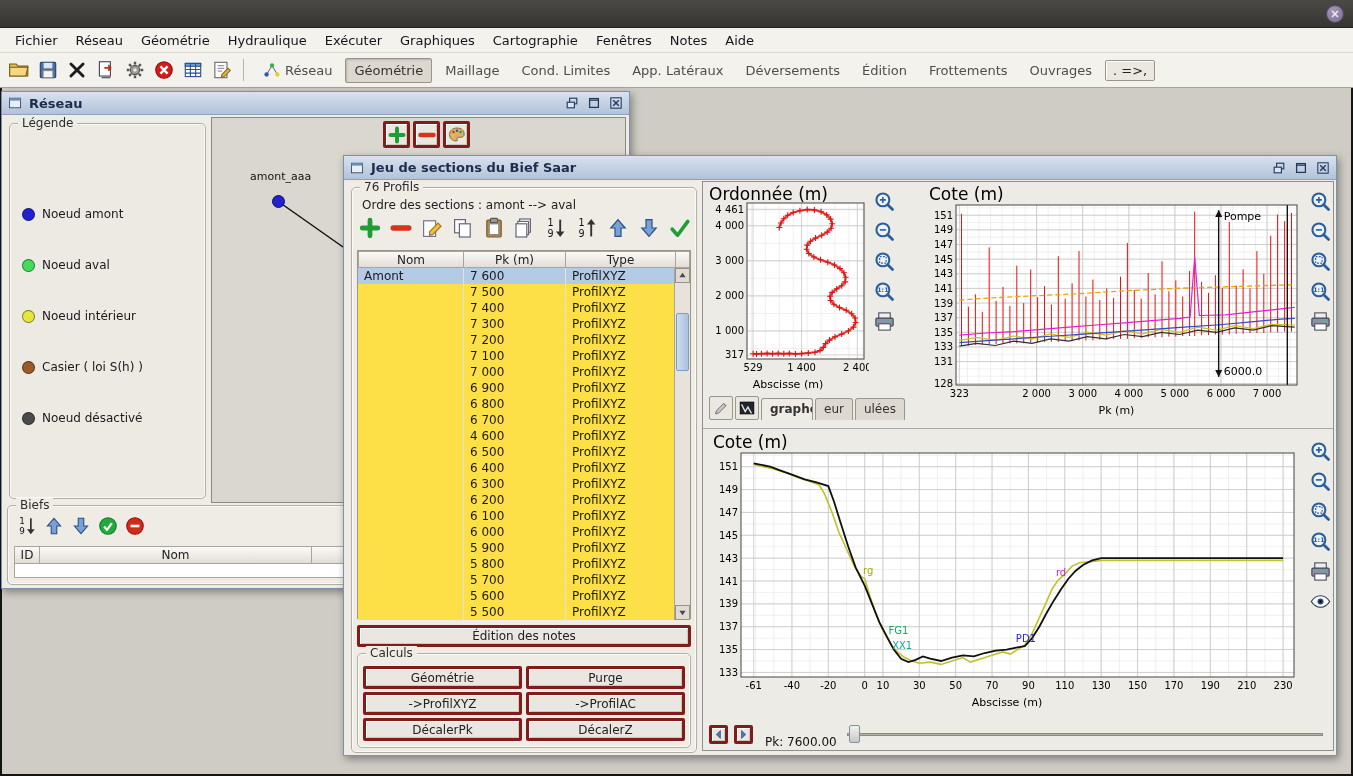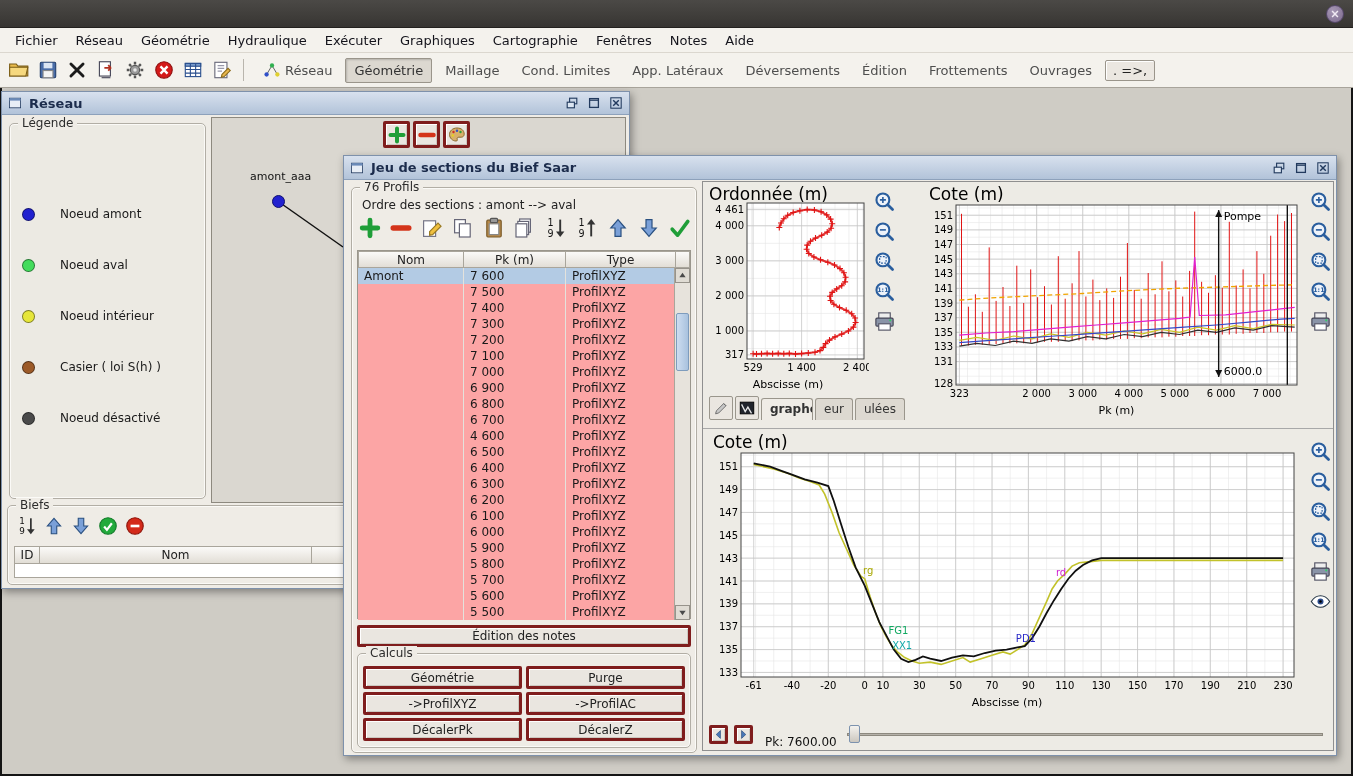--- a/index.html
+++ b/index.html
@@ -38,21 +38,21 @@
 .gtitle{position:absolute;top:-8px;left:8px;background:#efece6;padding:0 4px;font-size:12px;color:#2c2c2c;line-height:14px}
 
 
 .btn{display:flex;align-items:center;justify-content:center;background:#eae6e0;border:3px solid #7f1d1d;border-radius:2px;box-shadow:inset 1px 1px 0 #fff,inset -1px -1px 0 #ccc8c0;font-size:12px;color:#222;font-family:"DejaVu Sans",sans-serif}
 
 
 #win-reseau{left:1px;top:91px;width:629px;height:498px}
 #win-reseau .win-body{height:474px}
 .legend-group{left:7px;top:8px;width:197px;height:376px;background:#eceae3}
 #legend-items{padding:80px 0 0 12px}
-.legend-item{display:flex;align-items:center;gap:25px;height:20px;margin-bottom:31px}
+.legend-item{display:flex;align-items:center;gap:7px;height:20px;margin-bottom:31px}
 .legend-dot{width:13px;height:13px;border-radius:50%;border:1px solid rgba(0,0,0,.45)}
 .net-canvas{position:absolute;left:209px;top:2px;width:415px;height:386px;background:#dad7d0;border:1px solid #8d897f}
 .canvas-toolbar{position:absolute;left:171px;top:3px;display:flex;gap:3px}
 .canvas-toolbar .btn{width:27px;height:27px}
 .canvas-toolbar .icon{width:20px;height:20px}
 .node-label{position:absolute;left:38px;top:52px;font-size:11px;color:#111}
 .node-dot{position:absolute;left:60px;top:77px;width:13px;height:13px;border-radius:50%;background:#2121cf;border:1px solid #101070}
 .biefs-group{left:5px;top:390px;width:617px;height:80px}
 #biefs-tools{position:absolute;left:8px;top:9px;display:flex;gap:5px}
 #biefs-tools .icon{width:22px;height:22px}
@@ -66,21 +66,21 @@
 #win-sections .win-tb{height:24px}
 #win-sections .win-body{height:575px}
 .profils-group{left:7px;top:7px;width:346px;height:566px}
 .order-label{position:absolute;left:10px;top:10px;font-size:12px;color:#222}
 #sections-tools{position:absolute;left:6px;top:28px;width:334px;display:flex;justify-content:space-between;align-items:center}
 #sections-tools .icon{width:24px;height:24px}
 .ptable{position:absolute;left:5px;top:62px;width:334px;height:369px;background:#fff;border:1px solid #9a968c}
 .thead{display:flex;height:17px}
 .thead .hcell{font-size:12px}
 .tbody{position:absolute;left:0;top:17px;width:318px;height:352px;overflow:hidden}
-.trow{display:flex;height:16px;background:#fca5a5}
+.trow{display:flex;height:16px;background:#fde047}
 .trow.sel{background:#b3cbe4}
 .tcell{font-size:12px;line-height:16px;padding-left:6px;border-right:1px solid #e4e2dc;overflow:hidden;white-space:nowrap}
 .c0{width:106px}.c1{width:102px}.c2{width:110px;border-right:none}
 .vsc{position:absolute;right:0;top:17px;width:16px;height:352px;background:#e7e3dc;border-left:1px solid #a9a59b}
 .vsc-btn{position:absolute;left:0;width:15px;height:15px;background:#e0dcd4;border:1px solid #97938b;display:flex;align-items:center;justify-content:center}
 .vsc-thumb{position:absolute;left:1px;top:45px;width:13px;height:58px;background:linear-gradient(90deg,#cdddf0,#a9c2de);border:1px solid #7e9cbd;border-radius:2px}
 .notes-btn{position:absolute;left:5px;top:437px;width:334px;height:22px}
 .calculs-group{left:5px;top:465px;width:334px;height:95px}
 #calc-buttons{position:absolute;left:5px;top:12px;right:5px;display:grid;grid-template-columns:1fr 1fr;gap:3px 4px}
 #calc-buttons .btn{height:23px}

